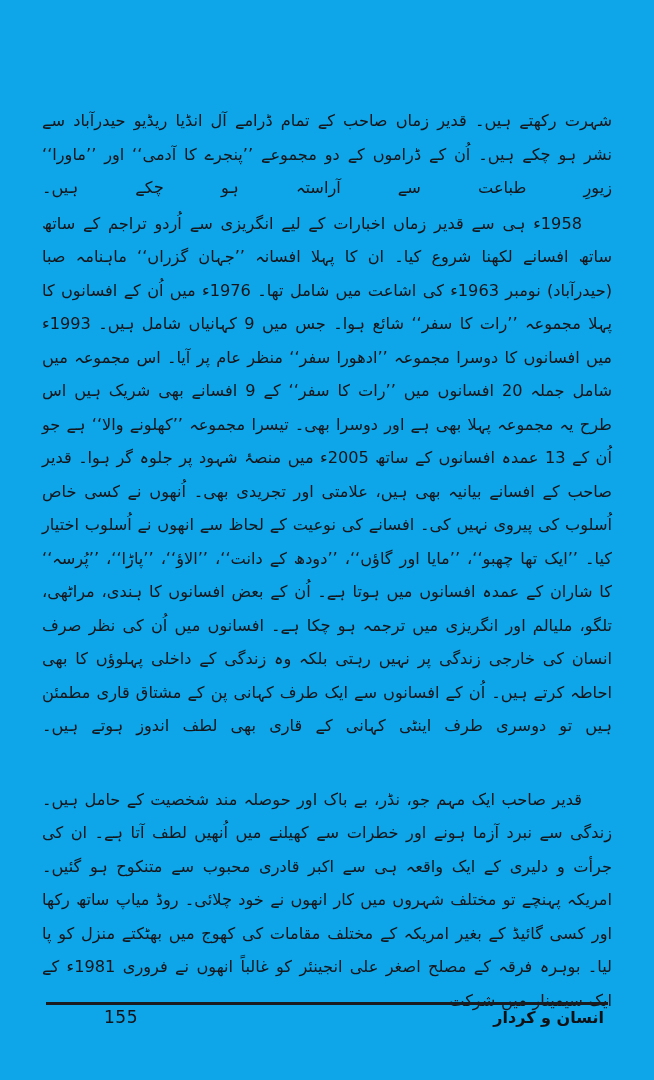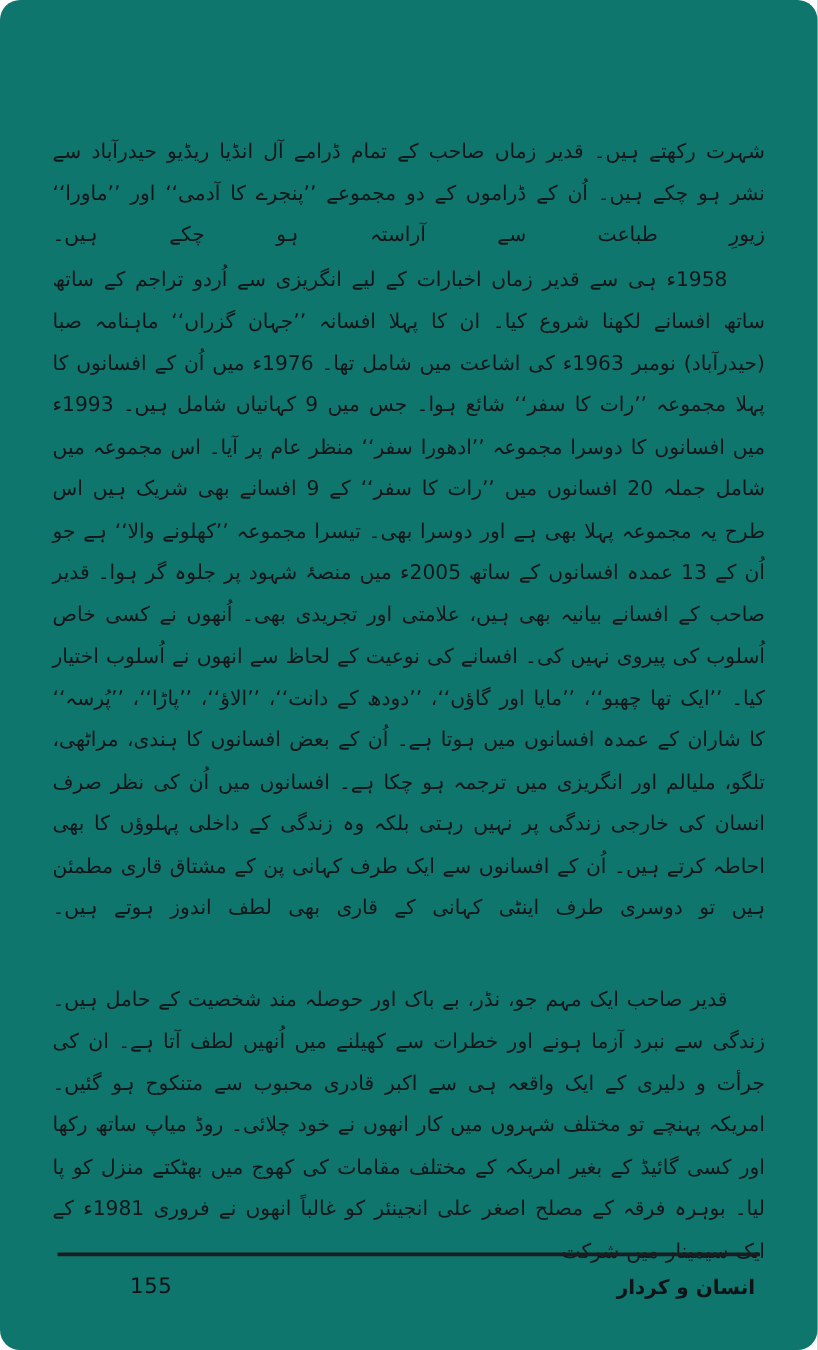--- a/index.html
+++ b/index.html
@@ -10,23 +10,22 @@
   body {
     width: 654px;
     height: 1080px;
     overflow: hidden;
     font-family: "DejaVu Sans", "Liberation Sans", sans-serif;
   }
   .page {
     position: relative;
     width: 654px;
     height: 1080px;
-    background: #0f766e;
+    background: #0ea5e9;
     box-sizing: border-box;
-    border-radius: 16px;
   }
   .content {
     position: absolute;
     left: 42px;
     right: 42px;
     top: 104px;
     direction: rtl;
     text-align: justify;
     text-align-last: justify;
   }
@@ -61,21 +60,21 @@
     left: 46px;
     right: 46px;
     top: 0;
     height: 3px;
     background: #1b1c20;
   }
   .footer-inner {
     position: absolute;
     left: 46px;
     right: 46px;
-    top: 17px;
+    top: 5px;
     display: flex;
     align-items: center;
     justify-content: space-between;
     direction: ltr;
   }
   .page-number {
     font-family: "DejaVu Sans", "Liberation Sans", sans-serif;
     font-size: 17px;
     color: #111216;
     padding-left: 58px;

